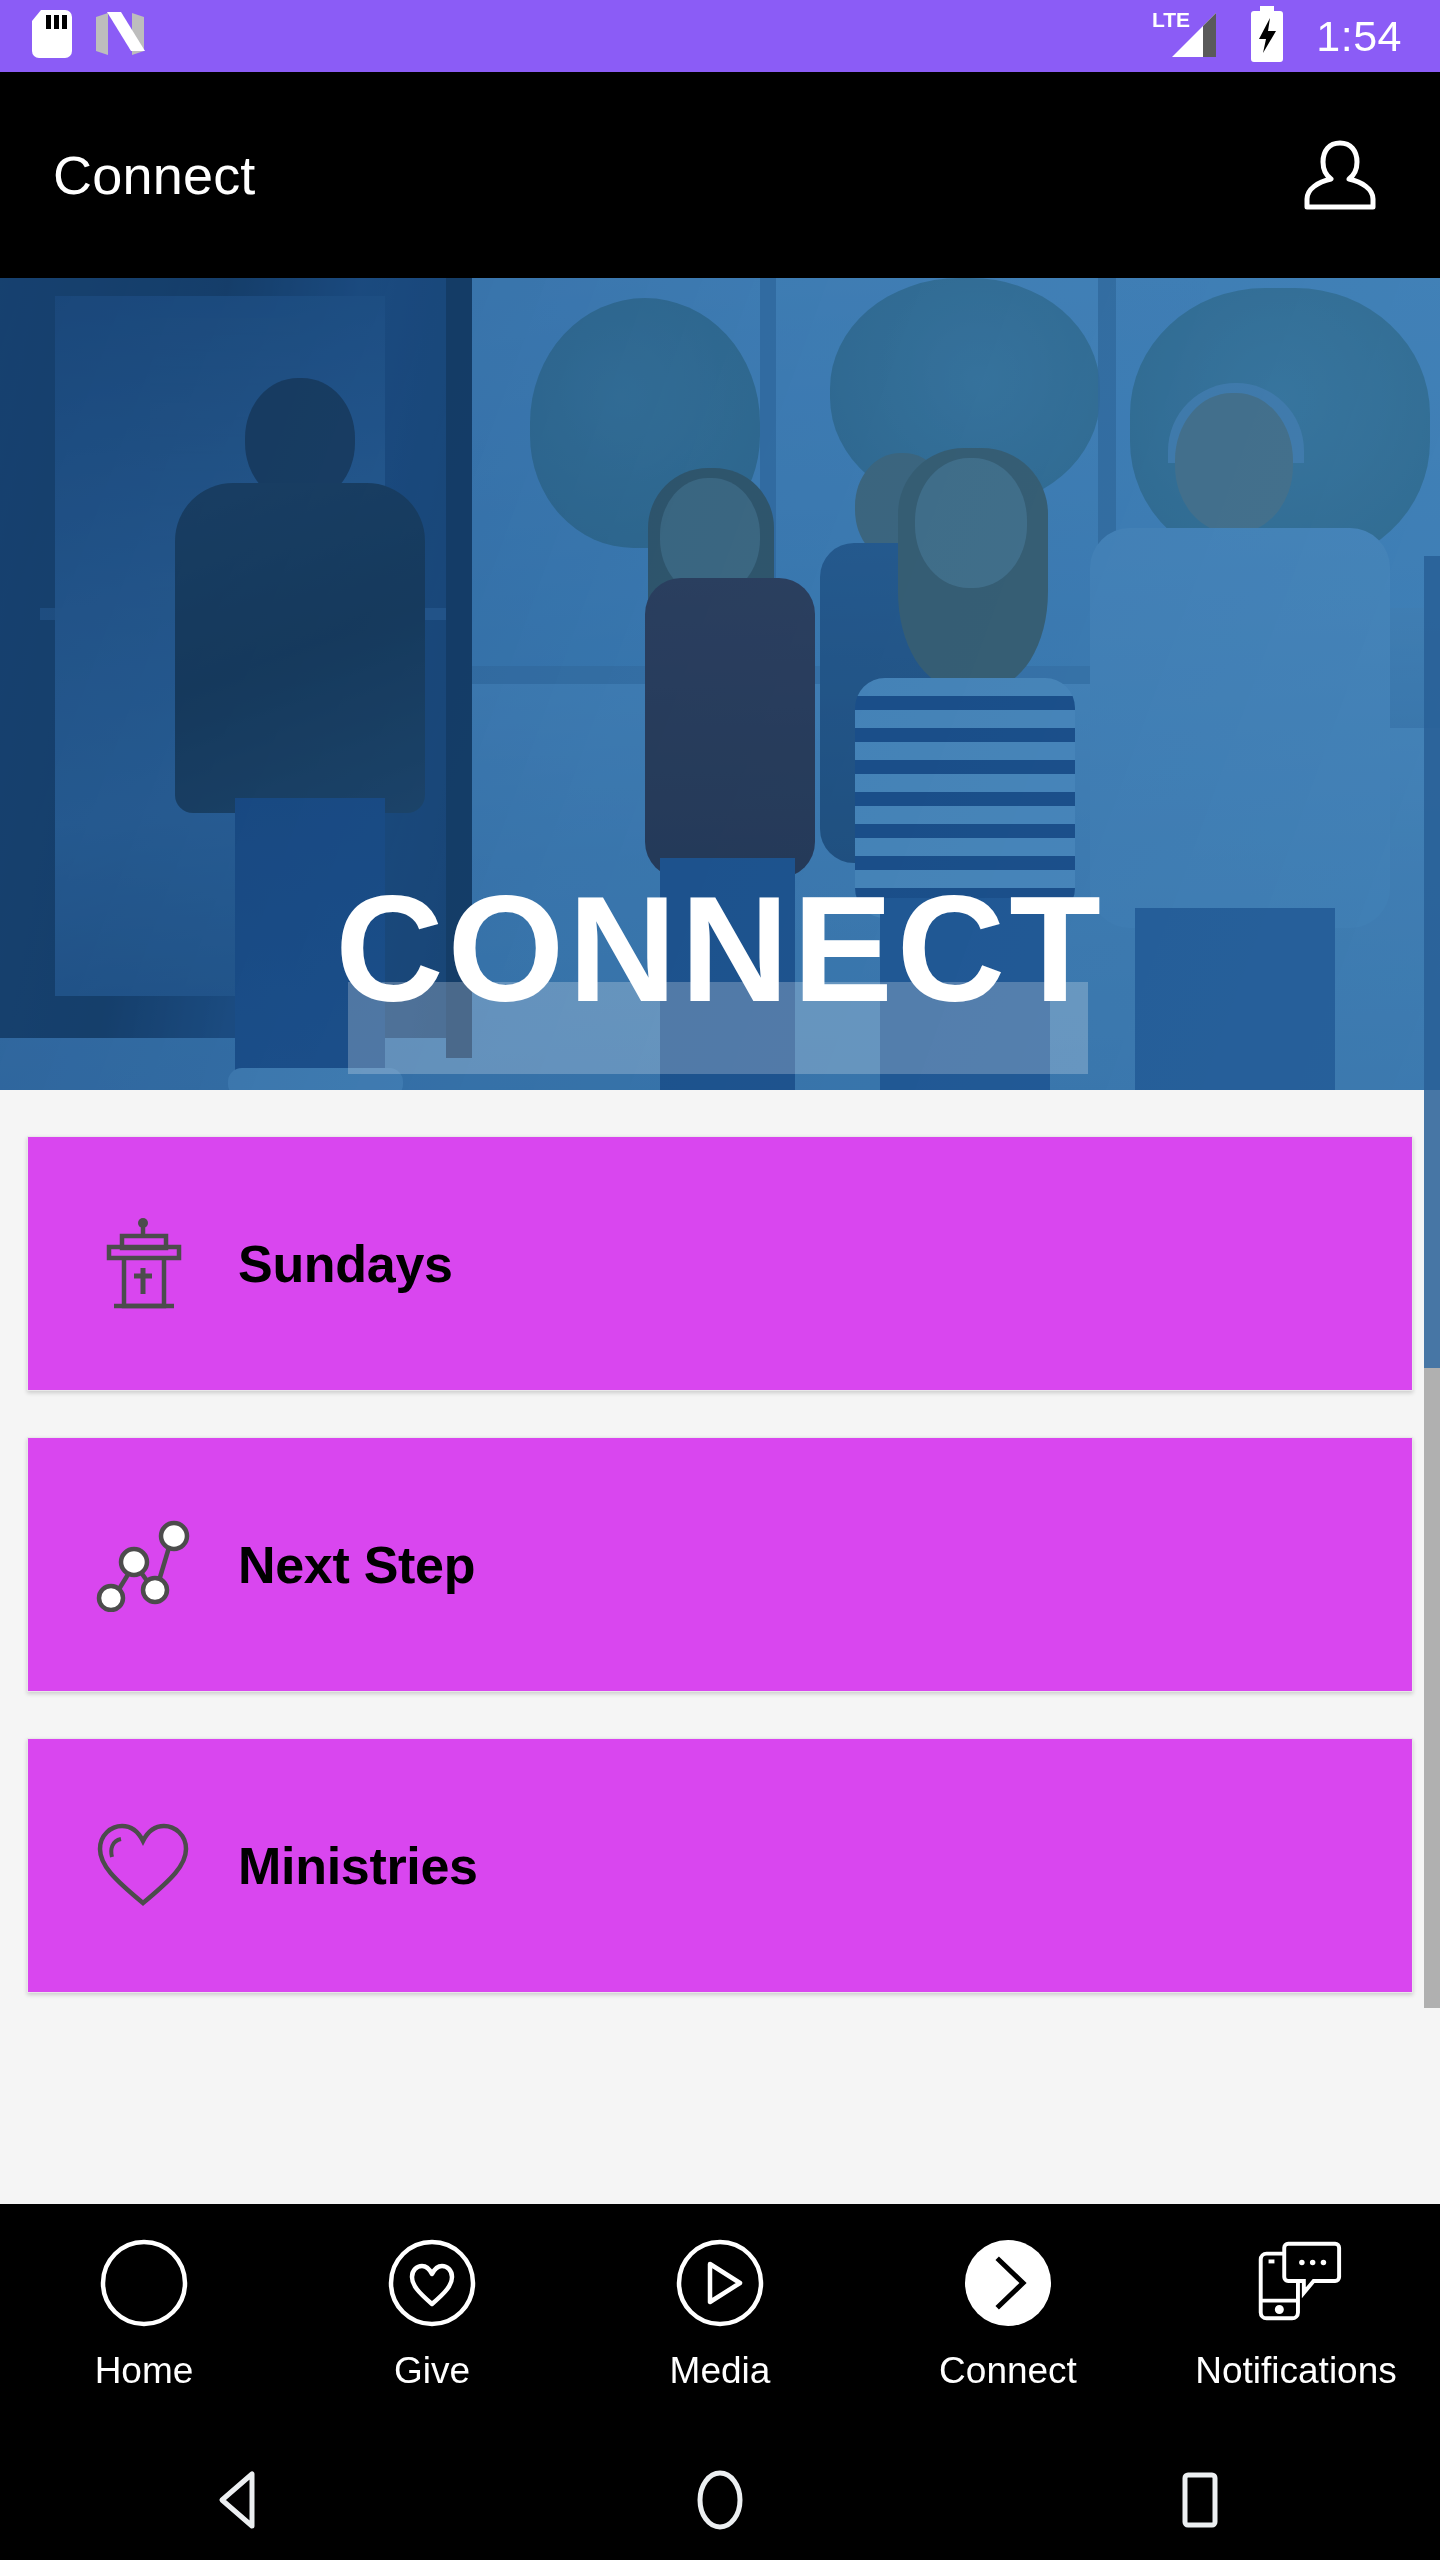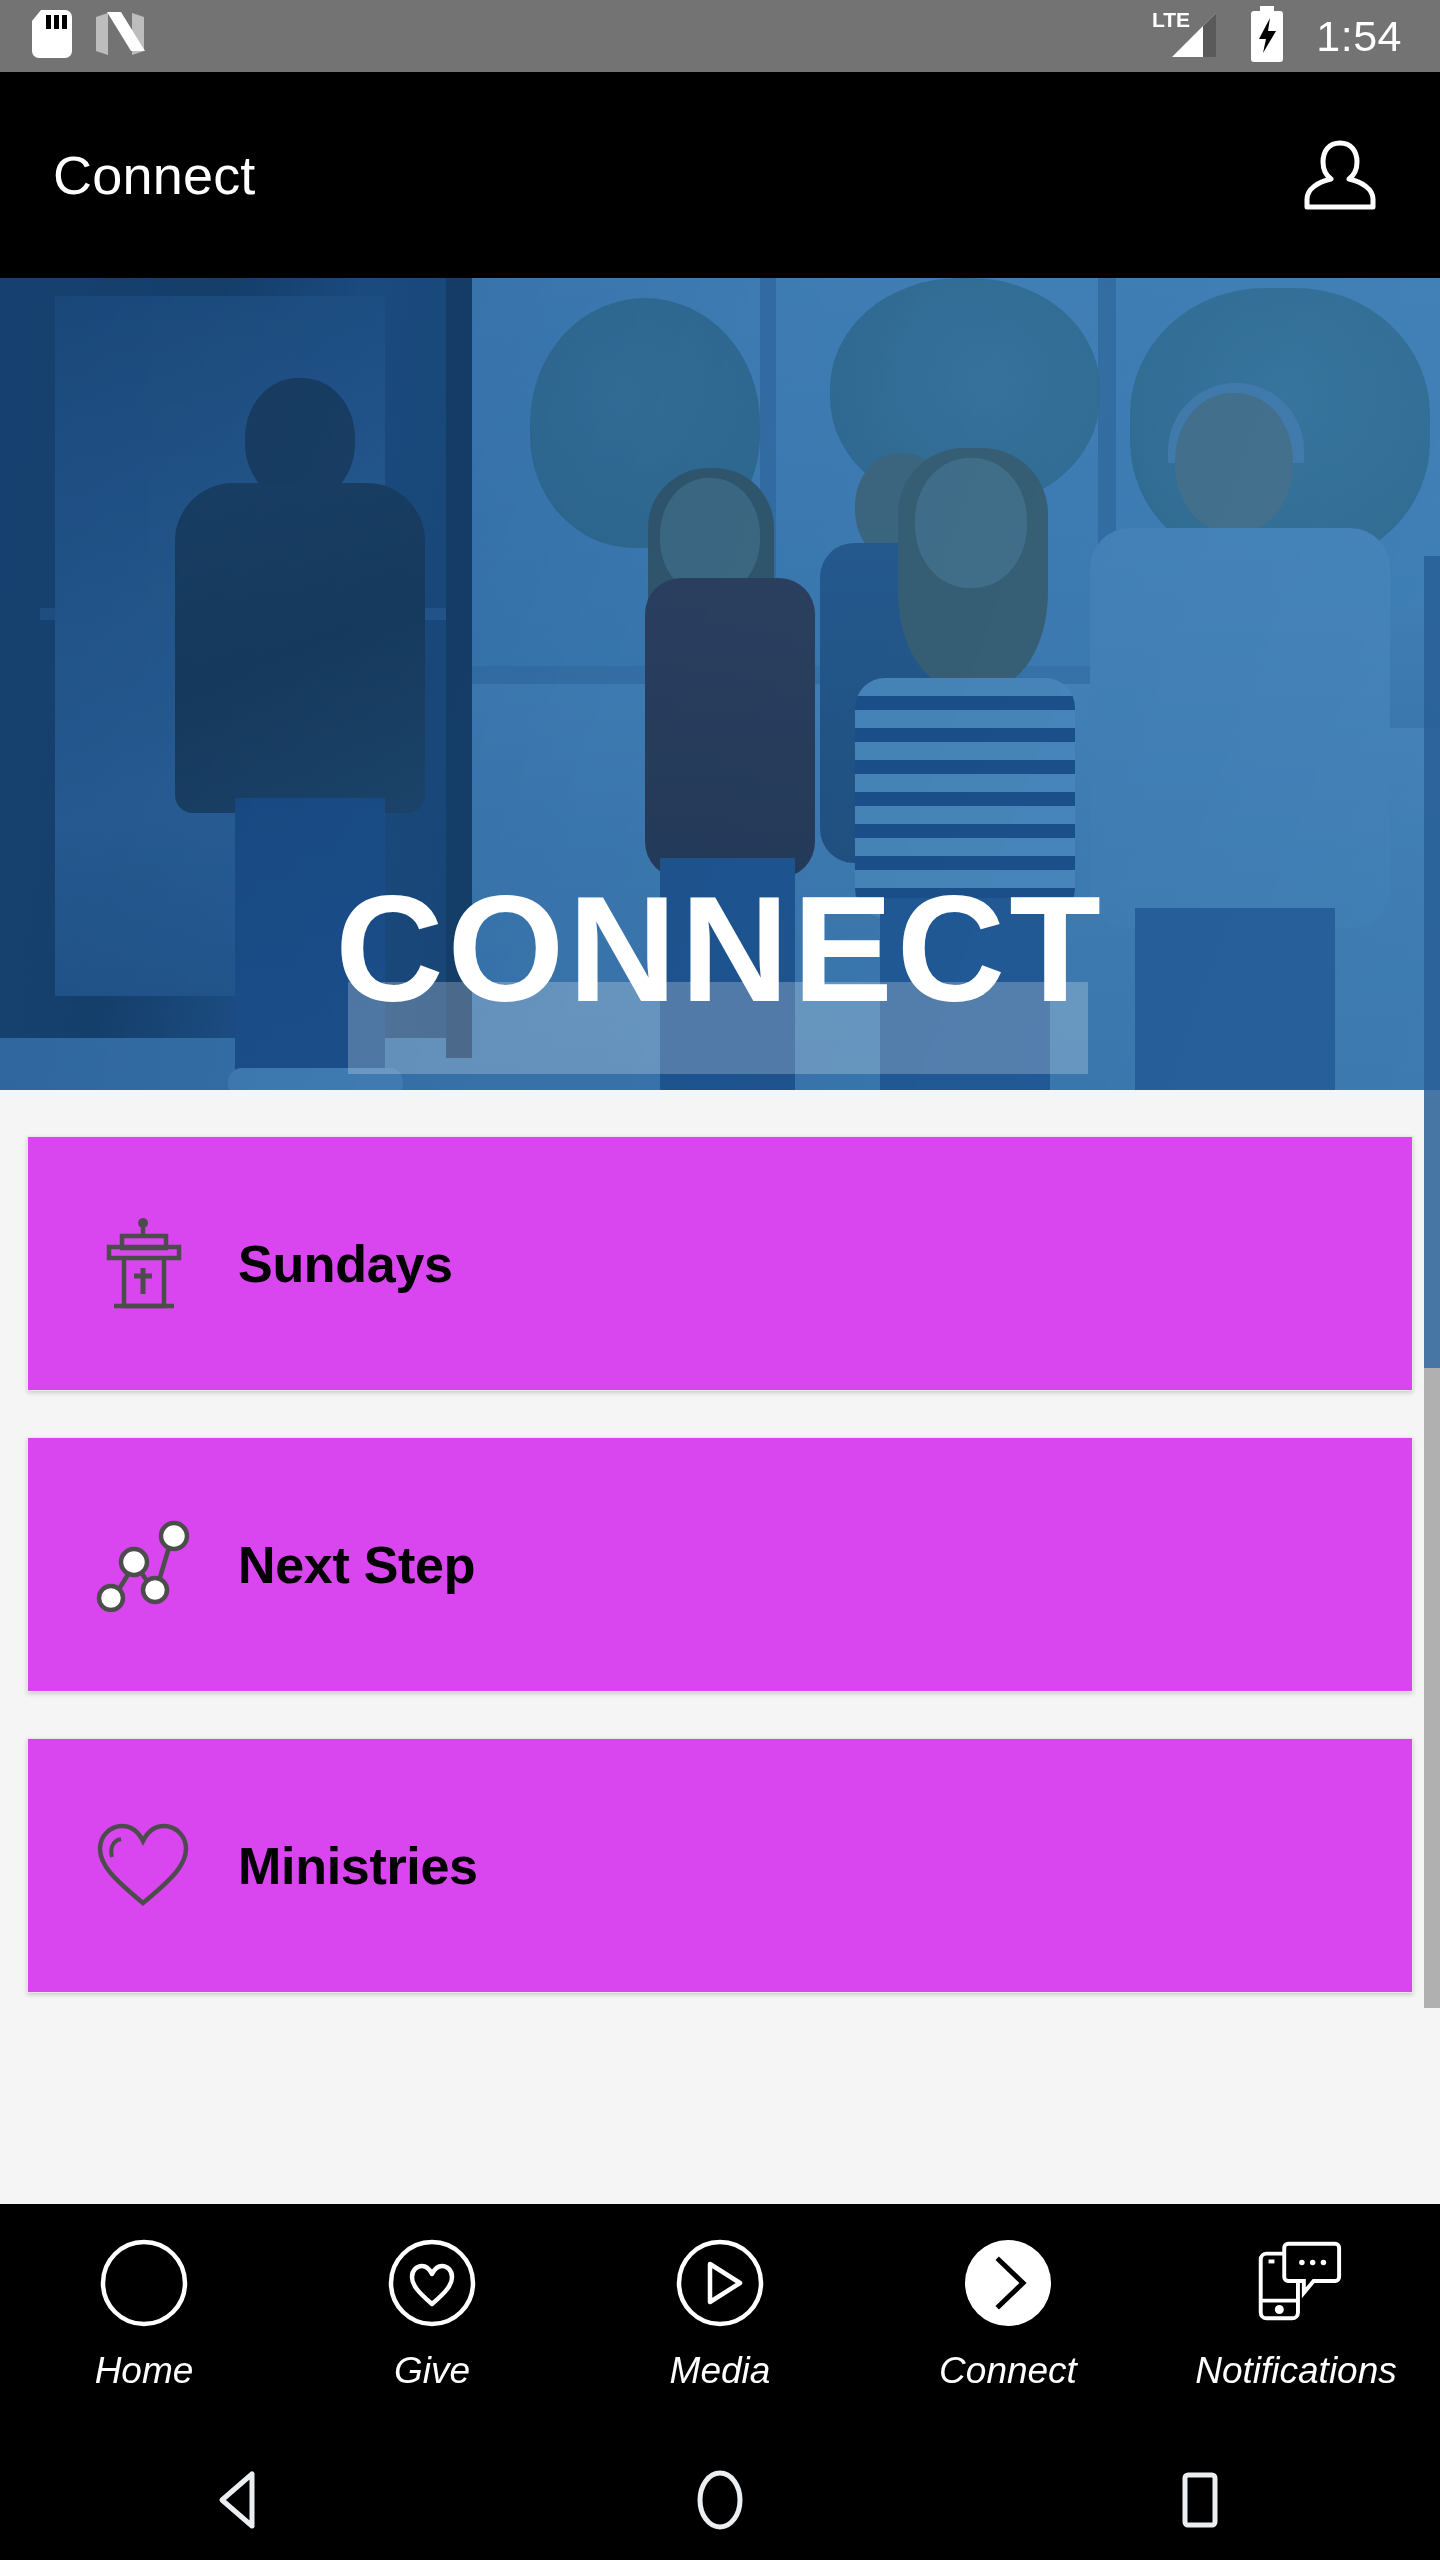--- a/index.html
+++ b/index.html
@@ -7,21 +7,21 @@
   body {
     font-family:"Liberation Sans", sans-serif;
     background:#000;
     overflow:hidden;
     position:relative;
   }
 
   
   #status-bar{
     position:absolute; left:0; top:0; width:1440px; height:72px;
-    background:#737373; display:flex; align-items:center;
+    background:#8b5cf6; display:flex; align-items:center;
   }
   #status-left{ display:flex; align-items:center; gap:22px; padding-left:32px; }
   #status-right{ margin-left:auto; display:flex; align-items:center; gap:24px; padding-right:38px; }
   .sb-clock{
     color:#fff; font-size:43px; letter-spacing:0.5px; font-weight:400;
     line-height:1; margin-left:6px; white-space:nowrap;
   }
 
   
   #app-bar{
@@ -145,21 +145,21 @@
   }
   #scrollbar-thumb{
     position:absolute; right:0; top:278px; width:16px; height:1452px;
   }
   #scrollbar-thumb .top{ height:812px; background:rgba(40,95,150,.85); }
   #scrollbar-thumb .bot{ height:640px; background:#b0b0b0; }
 
   
   #tab-bar{
     position:absolute; left:0; top:2204px; width:1440px; height:240px;
-    background:#000; display:flex; align-items:flex-start;font-style:italic;
+    background:#000; display:flex; align-items:flex-start;
   }
   .tab{
     flex:1 1 0; height:240px; padding-top:30px;
     display:flex; flex-direction:column; align-items:center; gap:18px;
   }
   .tab-icon{ width:98px; height:98px; display:flex; align-items:center; justify-content:center; }
   .tab-label{ color:#fff; font-size:37px; font-weight:400; }
 
   
   #android-nav{

